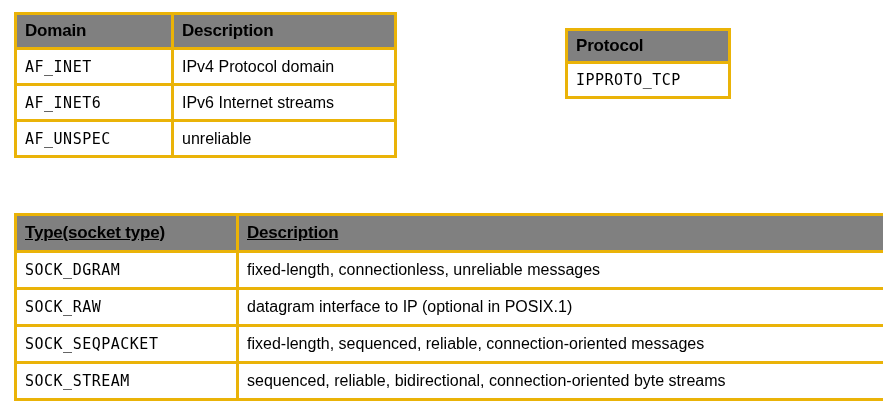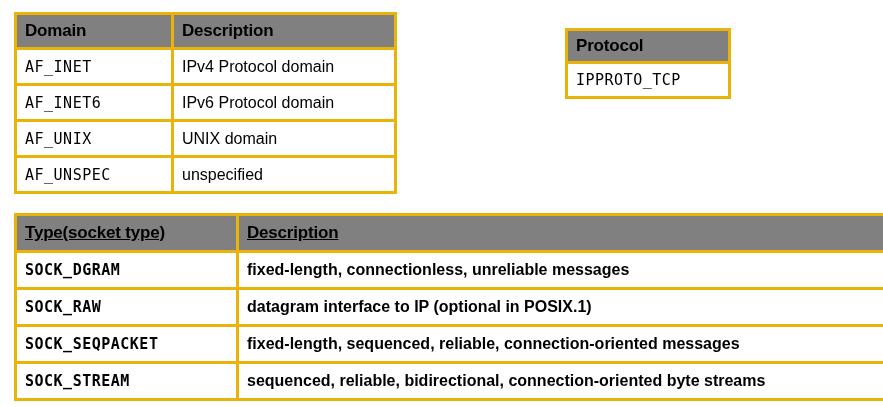--- a/index.html
+++ b/index.html
@@ -70,48 +70,44 @@
 
   
   #socket-type-table {
     left: 14px;
     top: 213px;
     width: 861px;
   }
   #socket-type-table th.c0, #socket-type-table td.c0 { width: 203px; }
   #socket-type-table th.c1, #socket-type-table td.c1 { width: 646px; }
   #socket-type-table th { height: 34px; text-decoration: underline; }
-  #socket-type-table td { height: 34px; font-weight: bold; }
+  #socket-type-table td { height: 34px; }
 </style>
 </head>
 <body>
 
 <table class="tbl" id="domain-table">
   <thead>
     <tr>
       <th class="c0">Domain</th>
       <th class="c1">Description</th>
     </tr>
   </thead>
   <tbody>
     <tr>
       <td class="c0 mono">AF_INET</td>
       <td class="c1 sans red">IPv4 Protocol domain</td>
     </tr>
     <tr>
       <td class="c0 mono">AF_INET6</td>
-      <td class="c1 sans">IPv6 Protocol domain</td>
-    </tr>
-    <tr>
-      <td class="c0 mono">AF_UNIX</td>
-      <td class="c1 sans">UNIX domain</td>
+      <td class="c1 sans">IPv6 Internet streams</td>
     </tr>
     <tr>
       <td class="c0 mono">AF_UNSPEC</td>
-      <td class="c1 sans">unspecified</td>
+      <td class="c1 sans">unreliable</td>
     </tr>
   </tbody>
 </table>
 
 <table class="tbl" id="protocol-table">
   <thead>
     <tr>
       <th>Protocol</th>
     </tr>
   </thead>

